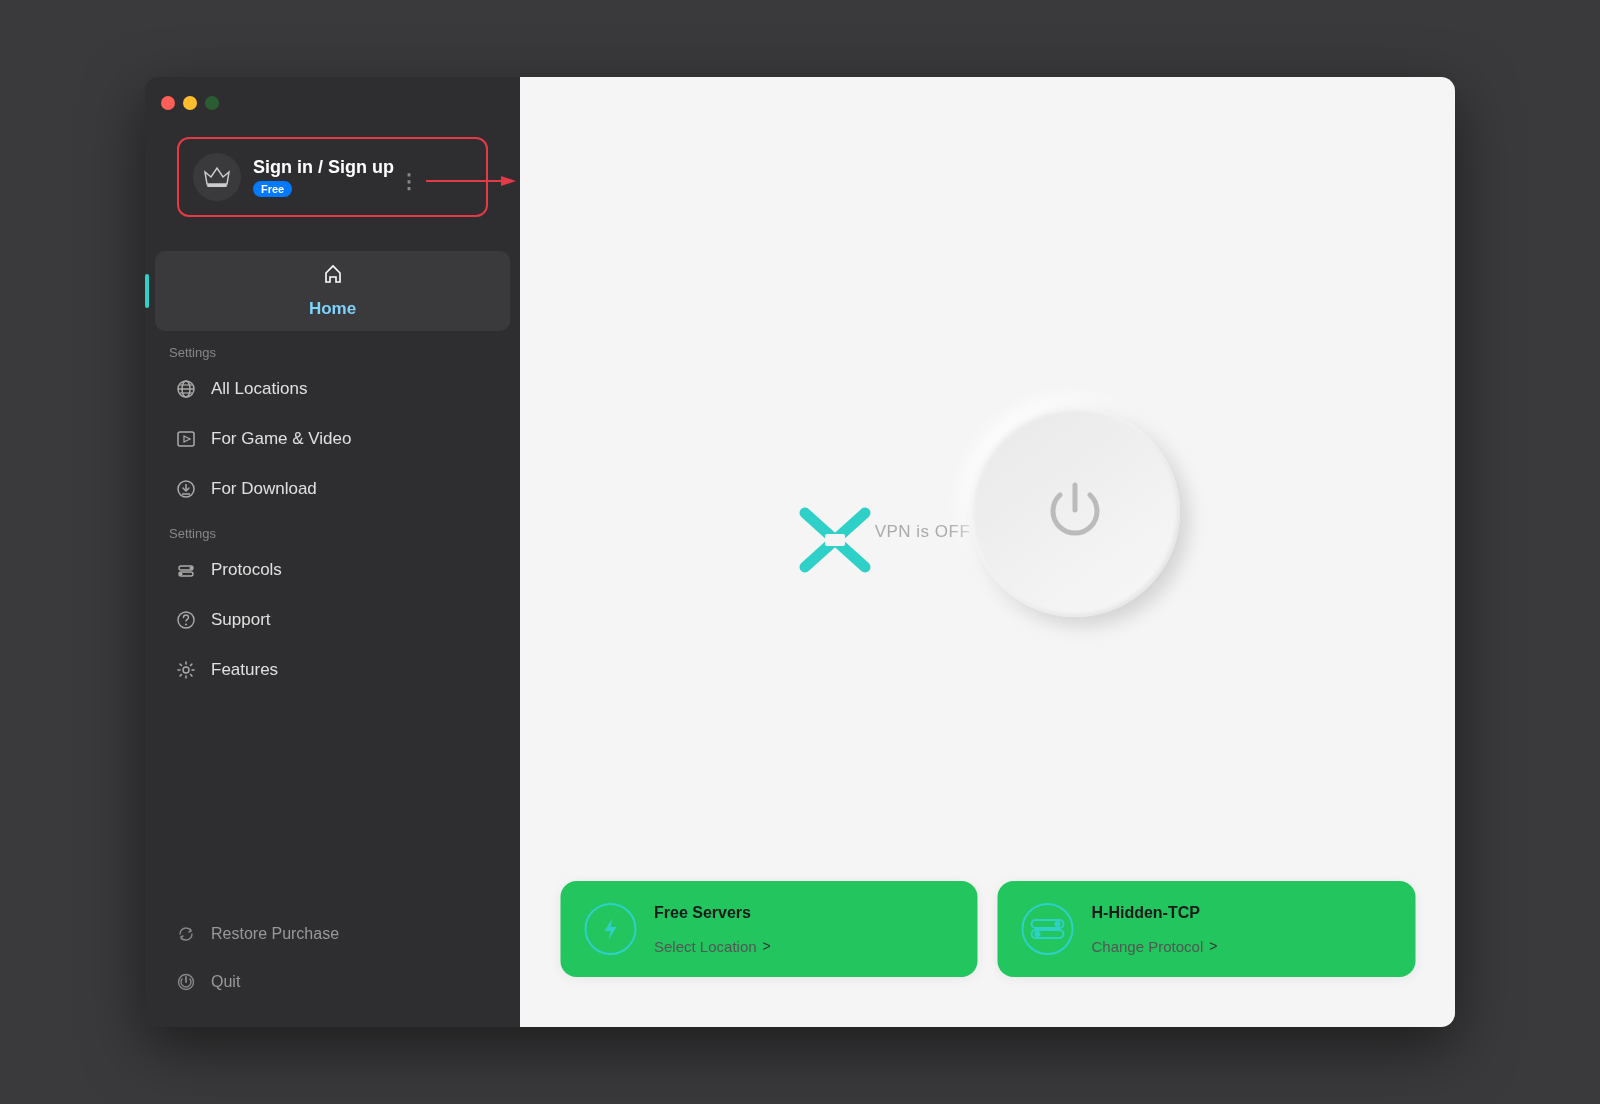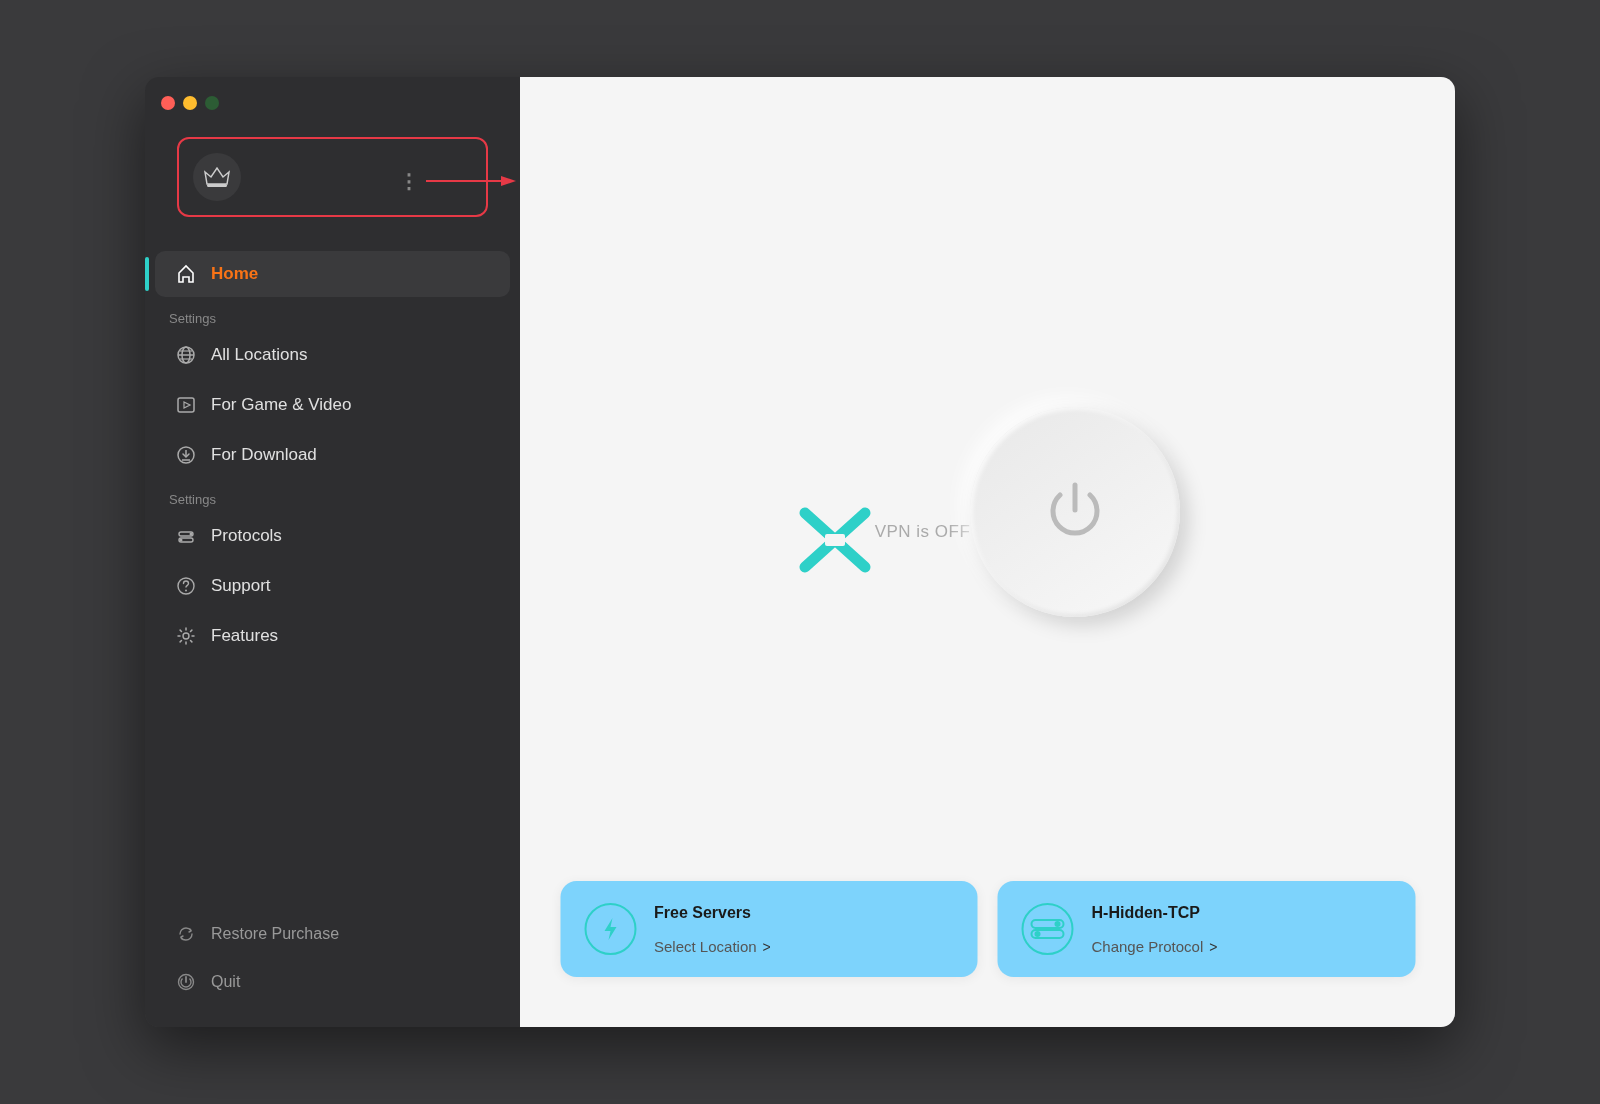--- a/index.html
+++ b/index.html
@@ -91,22 +91,23 @@
       gap: 14px;
       padding: 12px 20px;
       cursor: pointer;
       color: #e0e0e0;
       font-size: 17px;
       border-radius: 10px;
       margin: 2px 10px;
     }
     .nav-item.active {
       background: #3a3a3c;
-      color: #f97316;
+      color: #7dd3fc;
       font-weight: 600;
+      flex-direction: column;
     }
     .nav-icon {
       width: 22px;
       height: 22px;
       display: flex;
       align-items: center;
       justify-content: center;
       flex-shrink: 0;
       color: #aaa;
     }
@@ -168,21 +169,21 @@
       display: flex;
       gap: 20px;
       position: absolute;
       bottom: 50px;
       left: 50%;
       transform: translateX(-50%);
       width: calc(100% - 80px);
     }
     .card {
       flex: 1;
-      background: #7dd3fc;
+      background: #22c55e;
       border-radius: 16px;
       padding: 22px 24px;
       display: flex;
       align-items: center;
       gap: 18px;
       box-shadow: 0 2px 12px rgba(0,0,0,0.06);
       cursor: pointer;
     }
     .card-icon {
       width: 52px;
@@ -201,21 +202,21 @@
     }
     .card-title {
       font-weight: 700;
       font-size: 16px;
       color: #1a1a1a;
     }
     .card-subtitle {
       color: #555;
       font-size: 15px;
       display: flex;
-      align-items: flex-end;
+      align-items: center;
       gap: 6px;
       margin-top: 13px;
     }
     .card-arrow {
       color: #333;
       font-size: 14px;
     }
     
     .x-logo {
       width: 80px;
@@ -236,20 +237,24 @@
     </div>
 
     <div style="position:relative; margin: 0 16px 16px 16px;">
       <div class="user-section">
         <div class="user-avatar">
 
           <svg width="26" height="22" viewBox="0 0 26 22" fill="none">
             <path d="M3 18L1 6L7 11L13 2L19 11L25 6L23 18H3Z" stroke="#ccc" stroke-width="1.5" fill="none"></path>
             <rect x="3" y="18" width="20" height="3" rx="1.5" fill="#ccc"></rect>
           </svg>
+        </div>
+        <div class="user-info">
+          <div class="user-name">Sign in / Sign up</div>
+          <div class="user-badge">Free</div>
         </div>
       </div>
 
       <div style="position:absolute; right:-12px; top:50%; transform:translateY(-50%); display:flex; align-items:center; gap:6px; z-index:10;">
         <div style="color:#888; font-size:20px; font-weight:700; line-height:1; letter-spacing:1px;">⋮</div>
 
         <div style="display:flex; align-items:center; gap:4px;">
           <svg width="90" height="20" viewBox="0 0 90 20">
             <line x1="0" y1="10" x2="75" y2="10" stroke="#e63946" stroke-width="2"></line>
             <polygon points="75,5 90,10 75,15" fill="#e63946"></polygon>

